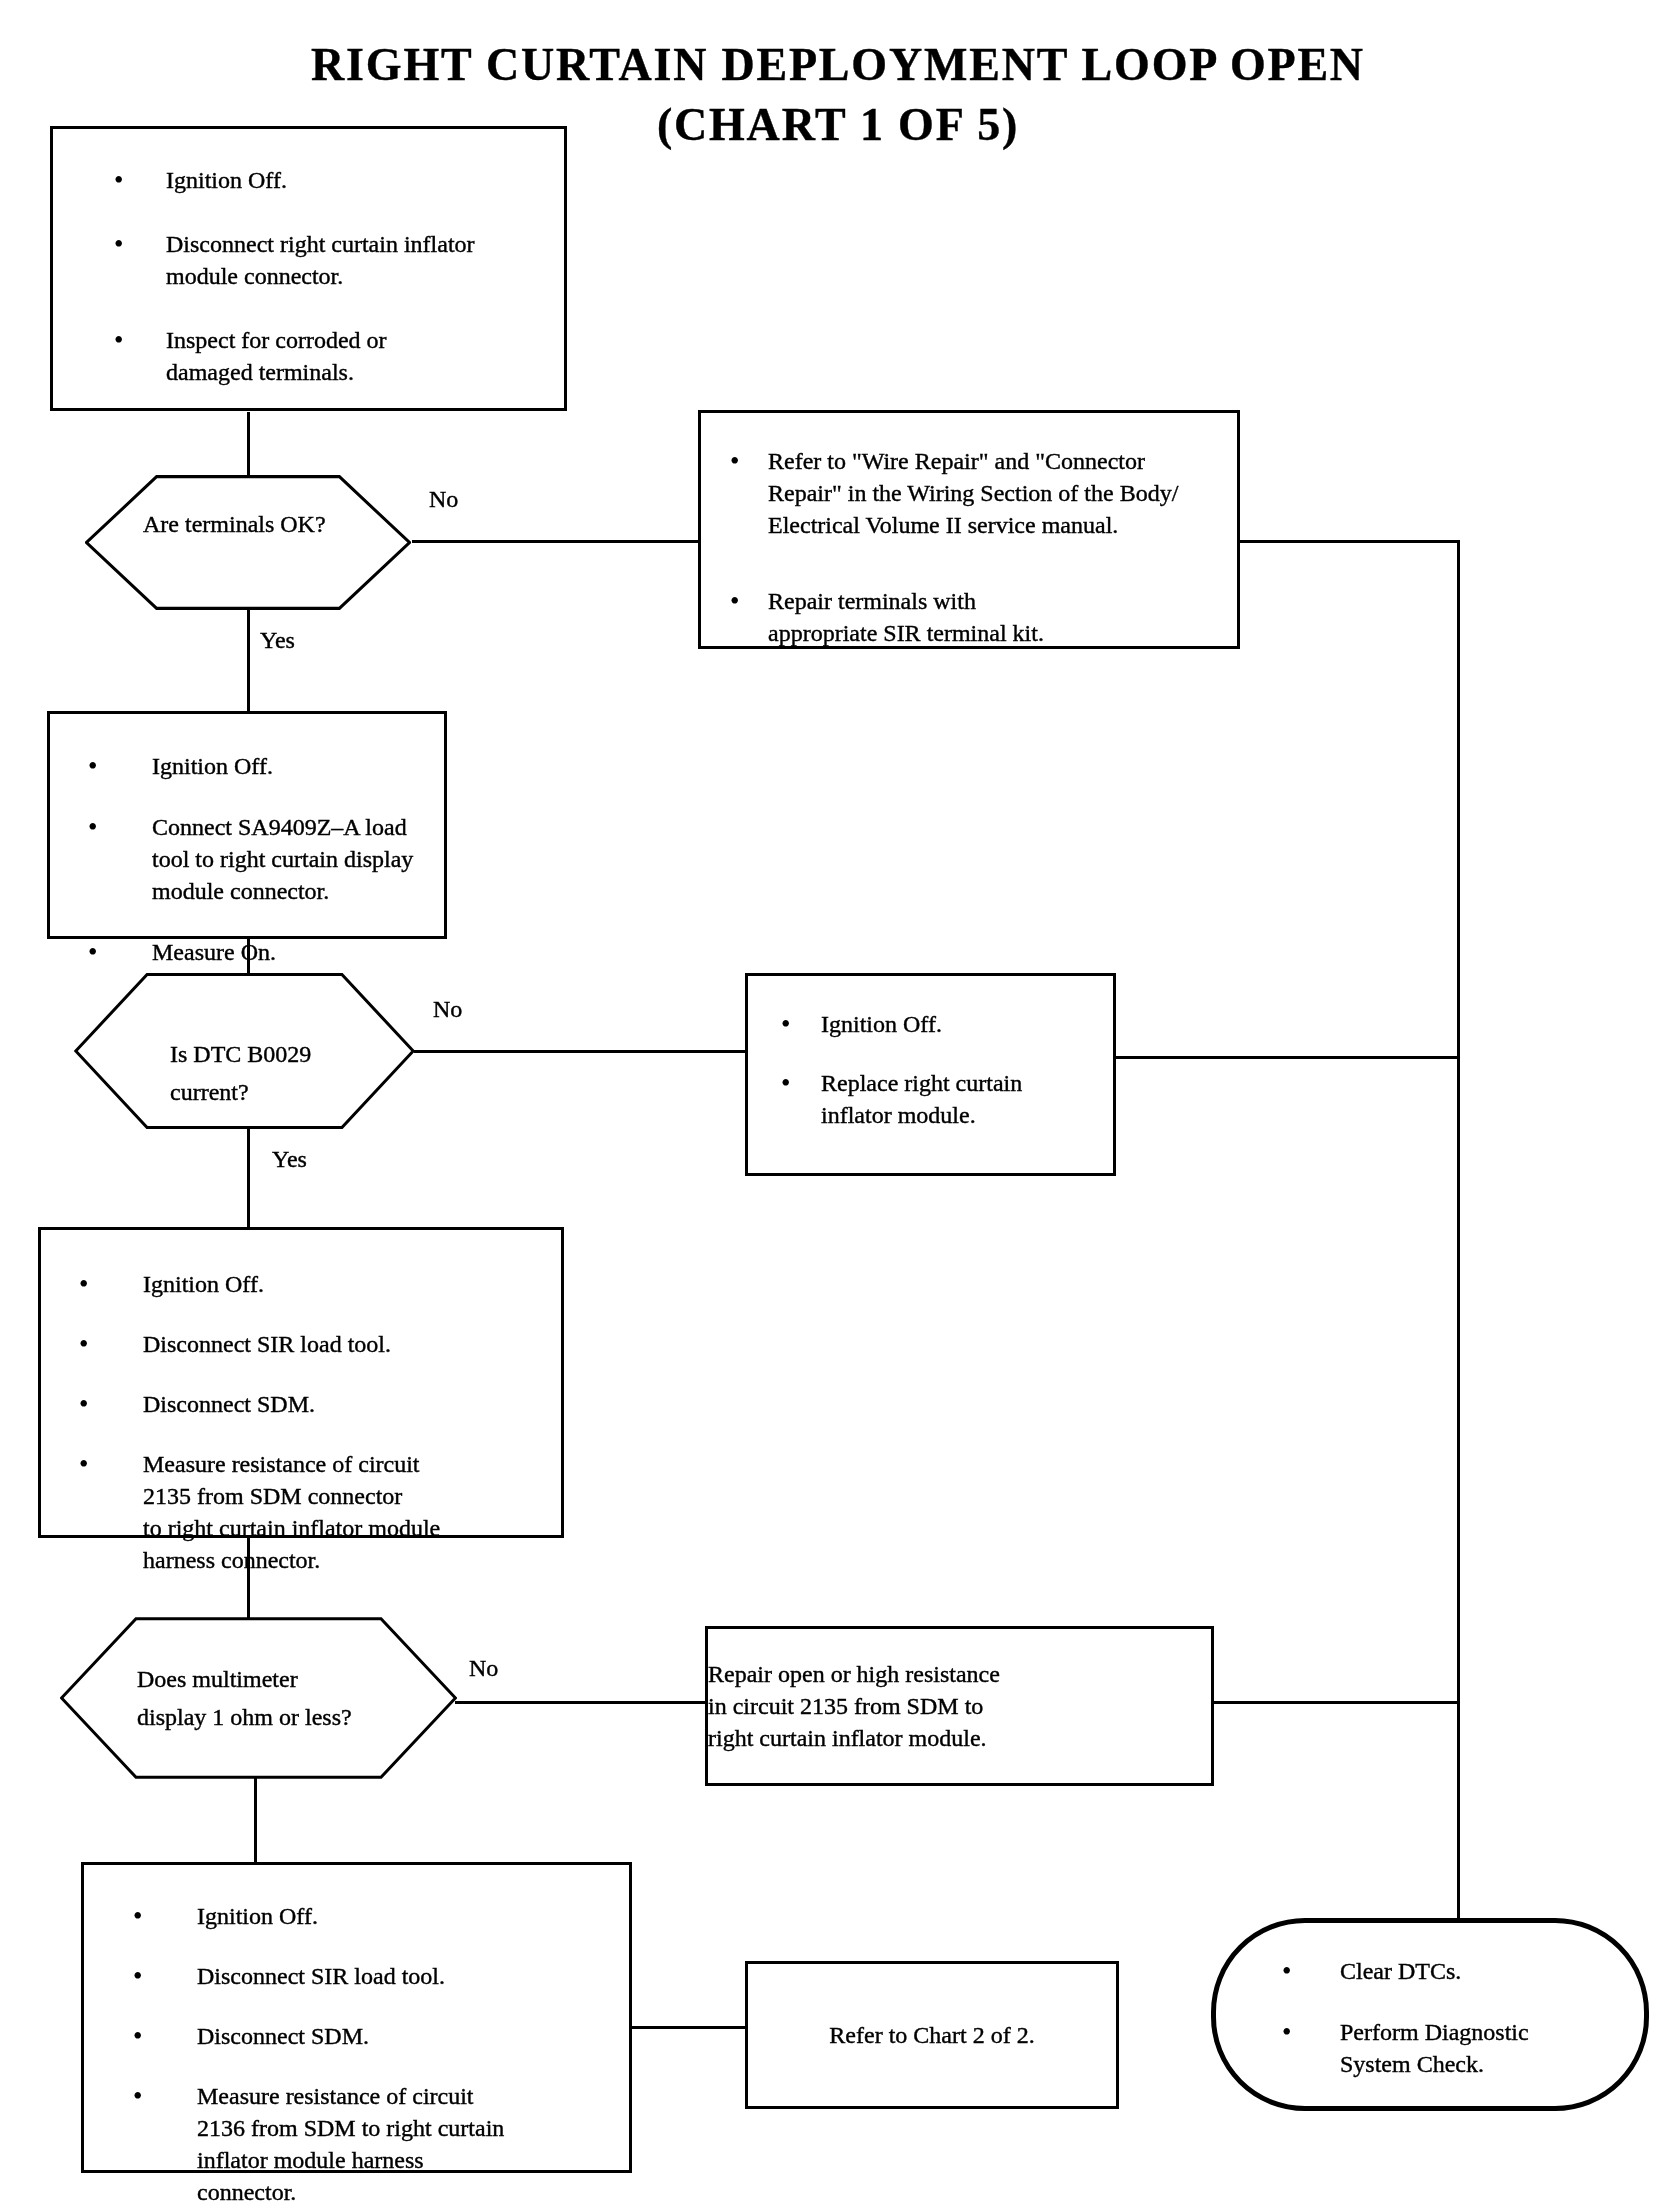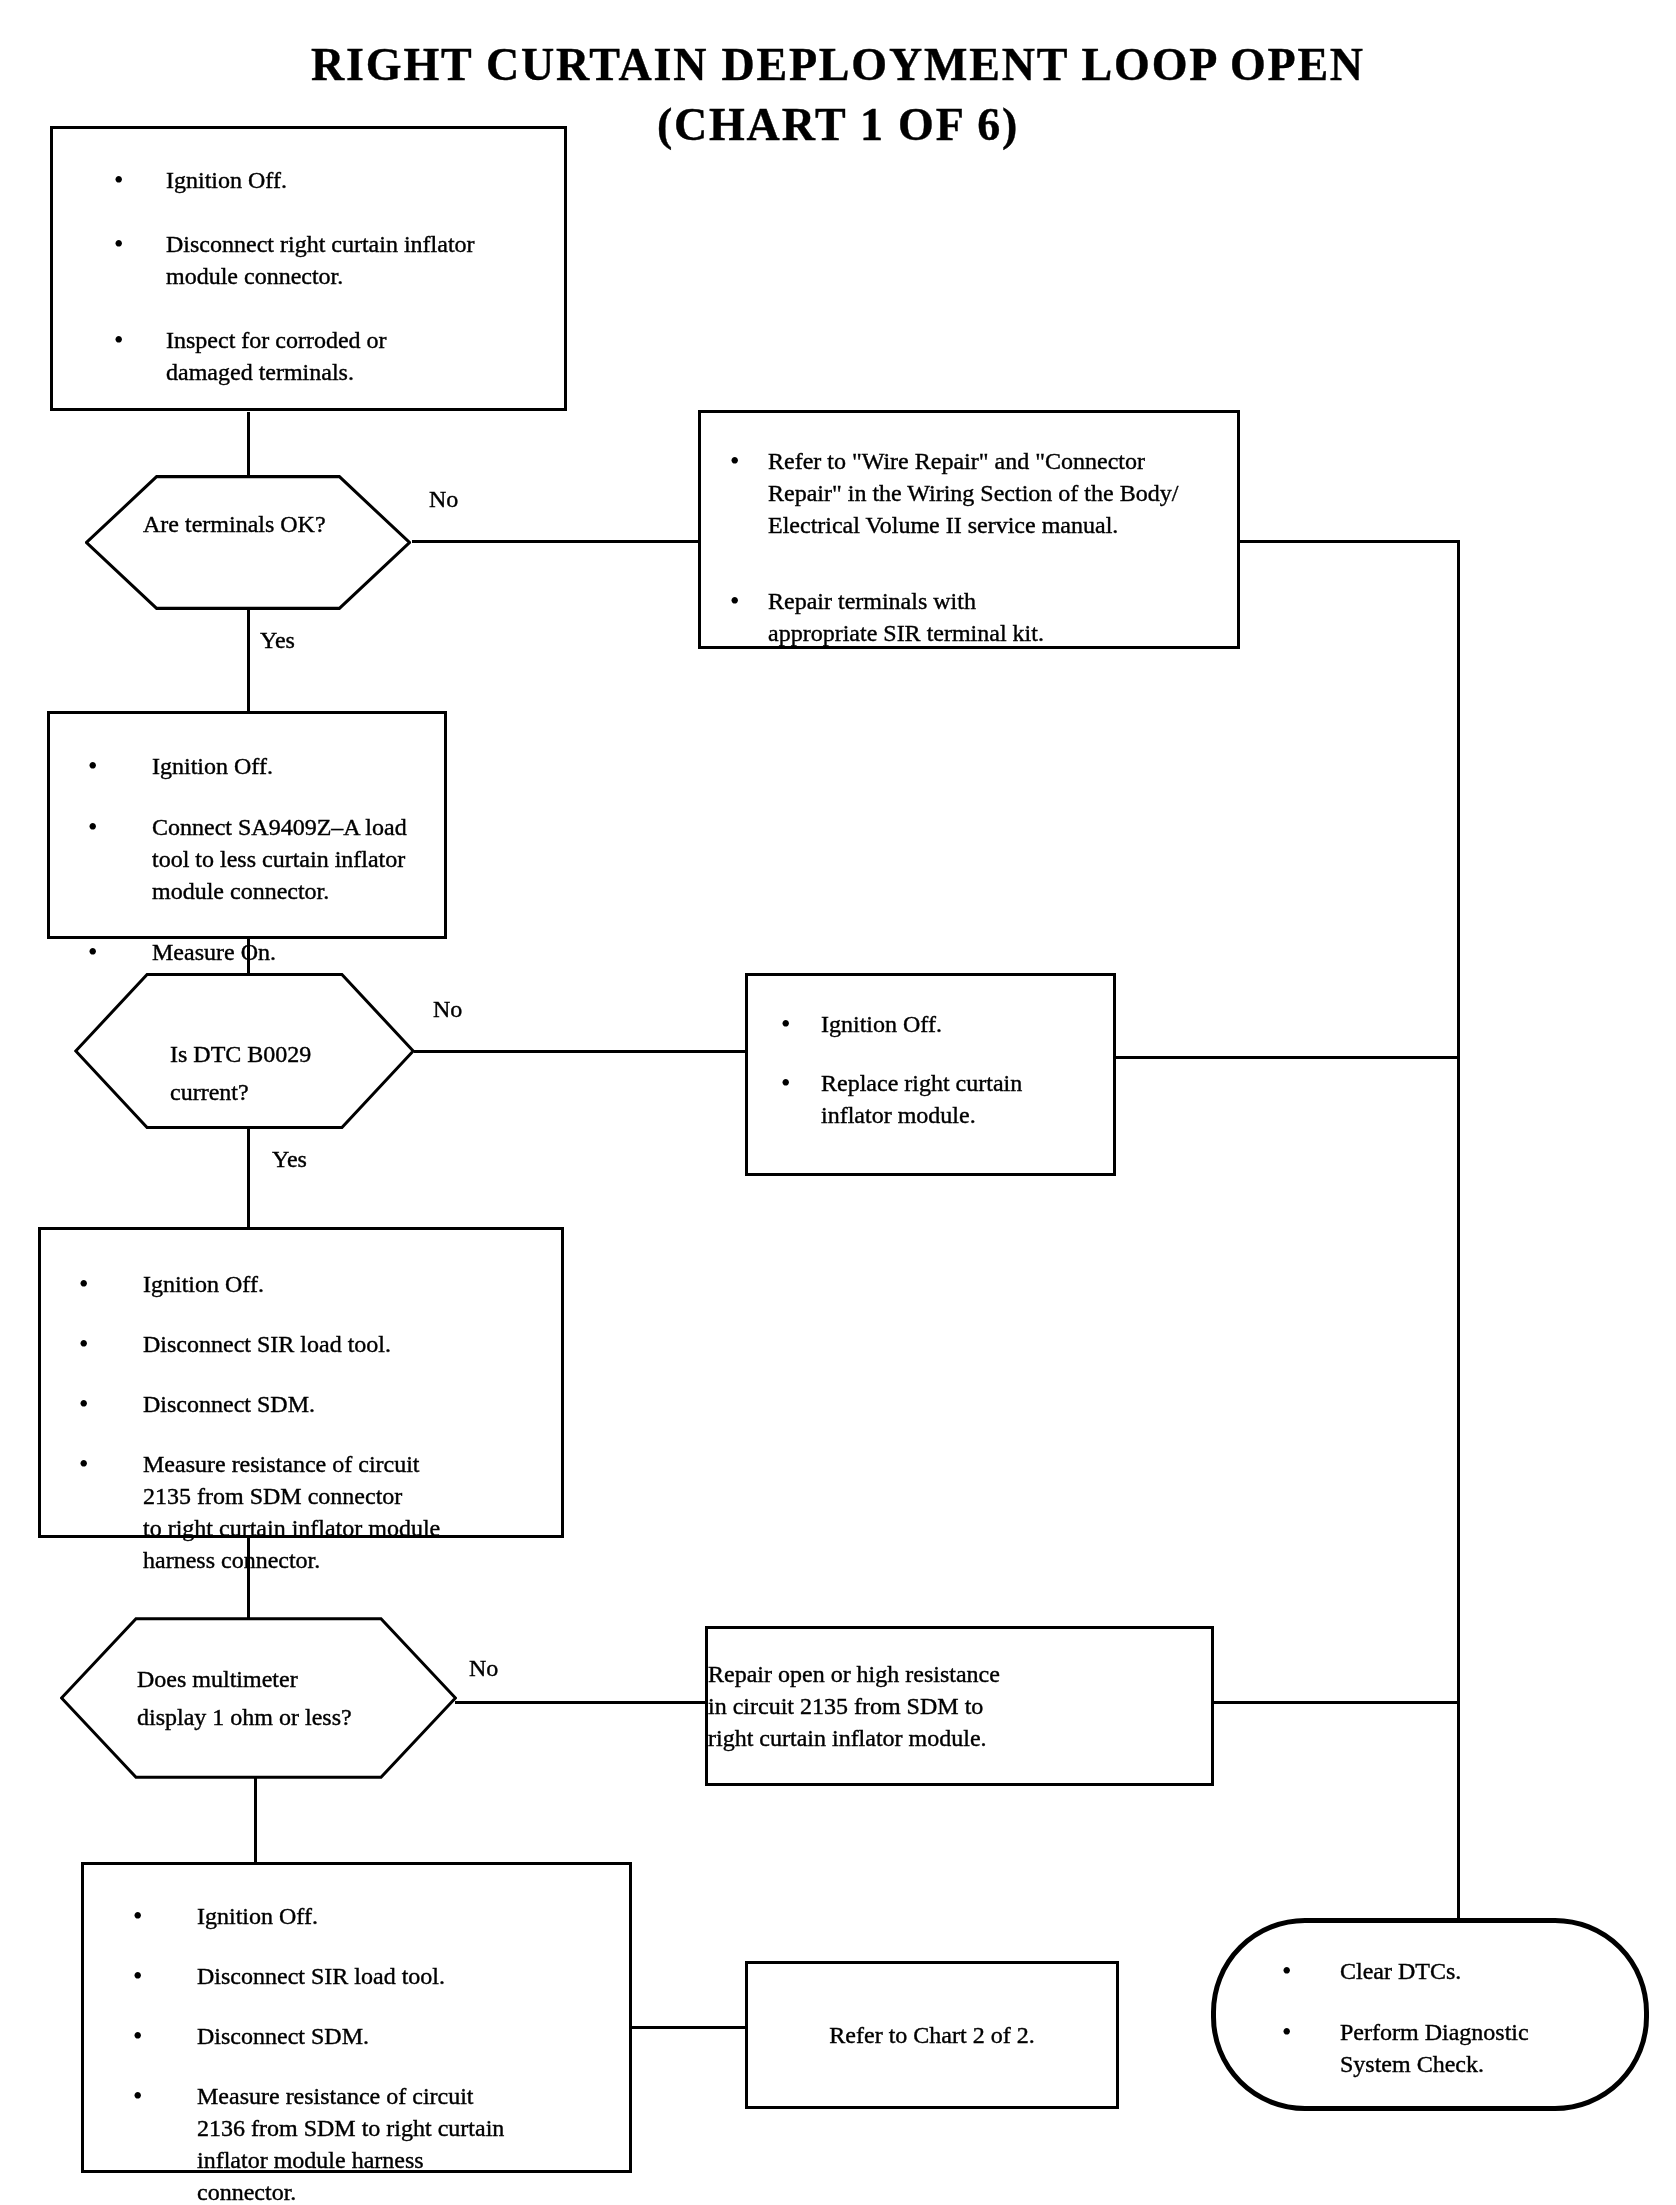--- a/index.html
+++ b/index.html
@@ -31,21 +31,21 @@
   .line{position:absolute;background:#000;}
   .lbl{position:absolute;font-size:24px;line-height:27px;}
 </style>
 </head>
 <body>
 
 <div id="page">
 
   <div id="title">
     <div class="txt">RIGHT CURTAIN DEPLOYMENT LOOP OPEN</div>
-    <div class="txt">(CHART 1 OF 6)</div>
+    <div class="txt">(CHART 1 OF 5)</div>
   </div>
 
   <div class="line" style="left:247px;top:412px;width:3px;height:66px"></div>
   <div class="line" style="left:412px;top:540px;width:289px;height:3px"></div>
   <div class="line" style="left:247px;top:608px;width:3px;height:105px"></div>
   <div class="line" style="left:247px;top:938px;width:3px;height:37px"></div>
   <div class="line" style="left:414px;top:1050px;width:333px;height:3px"></div>
   <div class="line" style="left:247px;top:1128px;width:3px;height:100px"></div>
   <div class="line" style="left:247px;top:1537px;width:3px;height:82px"></div>
   <div class="line" style="left:455px;top:1701px;width:252px;height:3px"></div>
@@ -107,21 +107,21 @@
 
   <div class="box" style="left:47px;top:711px;width:400px;height:228px;--pt:36px;--pl:38px;--bw:64px;--gap:29px">
     <ul class="items">
       <li>
           <span class="bullet">•</span>
           <span class="t txt">Ignition Off.</span>
         </li>
       <li>
           <span class="bullet">•</span>
           <span class="t txt">Connect SA9409Z–A load
-tool to less curtain inflator
+tool to right curtain display
 module connector.</span>
         </li>
       <li>
           <span class="bullet">•</span>
           <span class="t txt">Measure On.</span>
         </li>
     </ul>
   </div>
 
   <div class="hex" style="left:74px;top:973px;width:341px;height:200px;--qpl:96px">

